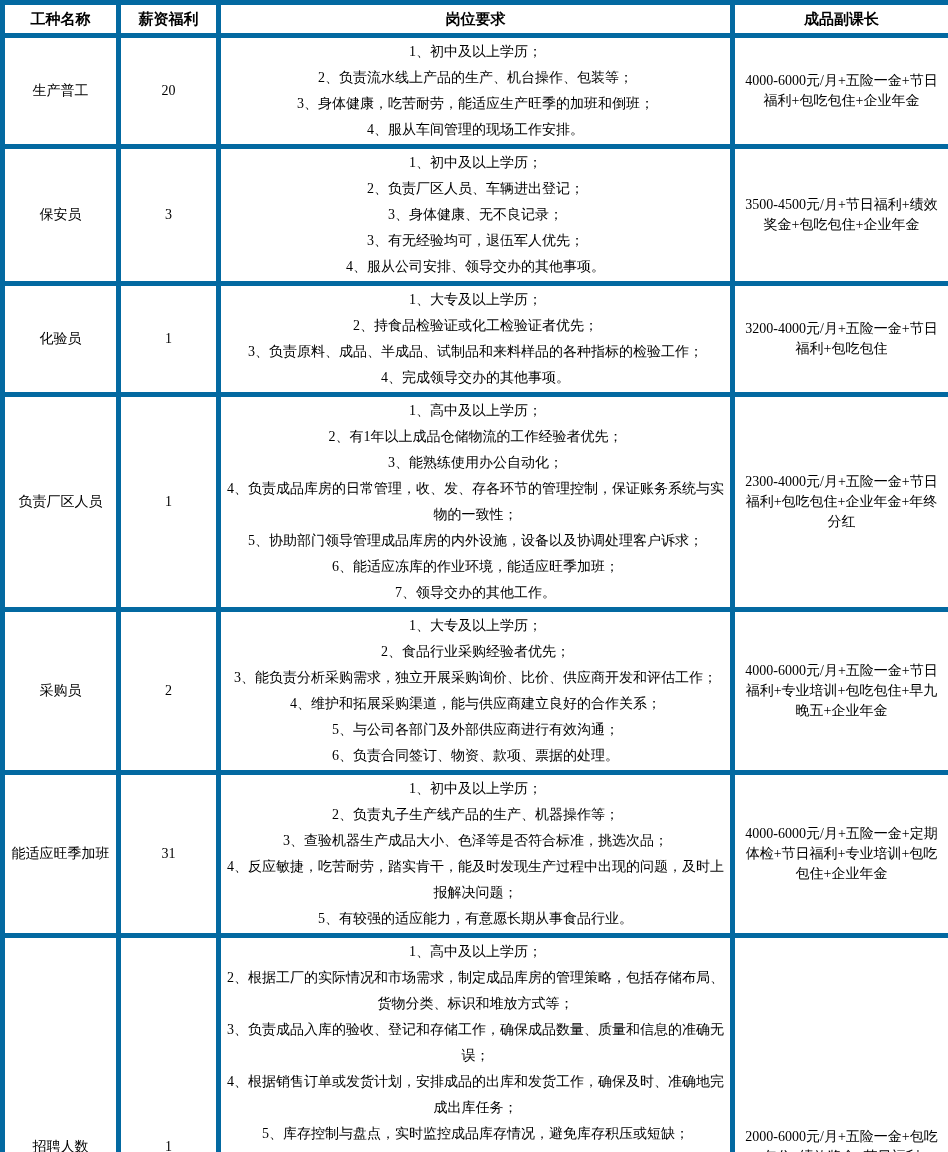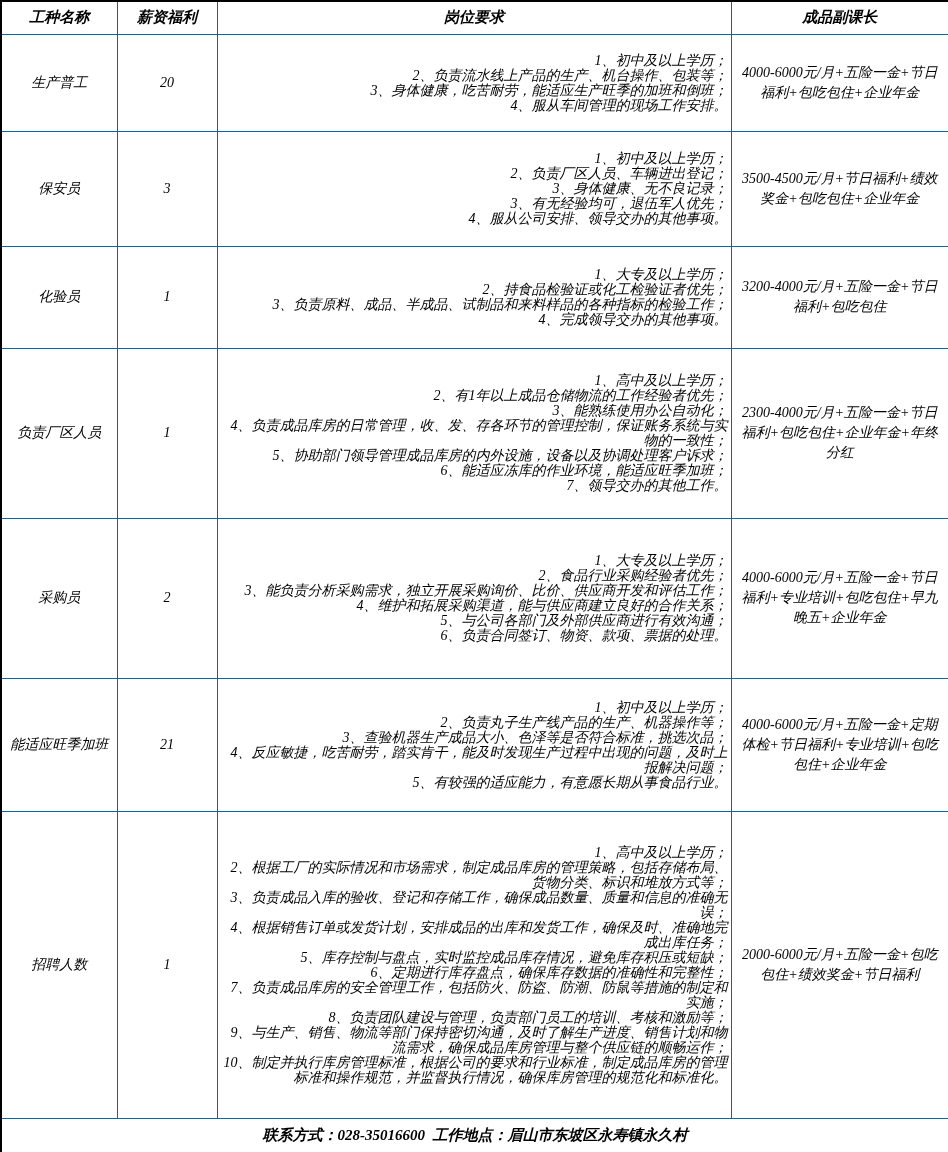--- a/index.html
+++ b/index.html
@@ -11,39 +11,38 @@
   }
   table.job-table {
     width: 948px;
     height: 1152px;
     border-collapse: collapse;
     table-layout: fixed;
     background: #ffffff;
     border: 2px solid #000000;
   }
   .job-table td, .job-table th {
-    border: 1px solid #0369a1;
+    border: 5px solid #0369a1;
     vertical-align: middle;
     font-size: 14px;
     overflow: hidden;
-    font-style: italic;
   }
   .job-table th {
     font-size: 15px;
     font-weight: bold;
     text-align: center;
   }
   td.cell-job, td.cell-count {
     text-align: center;
     padding: 2px;
   }
   td.cell-req {
-    text-align: right;
+    text-align: center;
     padding: 1px 3px;
-    line-height: 15px;
+    line-height: 26px;
     white-space: pre-wrap;
     word-break: break-all;
   }
   td.cell-salary {
     text-align: center;
     padding: 2px 6px;
     line-height: 20px;
   }
   td.cell-footer {
     text-align: center;
@@ -122,21 +121,21 @@
 2、食品行业采购经验者优先；
 3、能负责分析采购需求，独立开展采购询价、比价、供应商开发和评估工作；
 4、维护和拓展采购渠道，能与供应商建立良好的合作关系；
 5、与公司各部门及外部供应商进行有效沟通；
 6、负责合同签订、物资、款项、票据的处理。</td>
       <td class="cell-salary">4000-6000元/月+五险一金+节日福利+专业培训+包吃包住+早九晚五+企业年金</td>
     </tr>
 
     <tr style="height:133px">
       <td class="cell-job">能适应旺季加班</td>
-      <td class="cell-count">21</td>
+      <td class="cell-count">31</td>
       <td class="cell-req">1、初中及以上学历；
 2、负责丸子生产线产品的生产、机器操作等；
 3、查验机器生产成品大小、色泽等是否符合标准，挑选次品；
 4、反应敏捷，吃苦耐劳，踏实肯干，能及时发现生产过程中出现的问题，及时上报解决问题；
 5、有较强的适应能力，有意愿长期从事食品行业。</td>
       <td class="cell-salary">4000-6000元/月+五险一金+定期体检+节日福利+专业培训+包吃包住+企业年金</td>
     </tr>
 
     <tr style="height:307px">
       <td class="cell-job">招聘人数</td>

